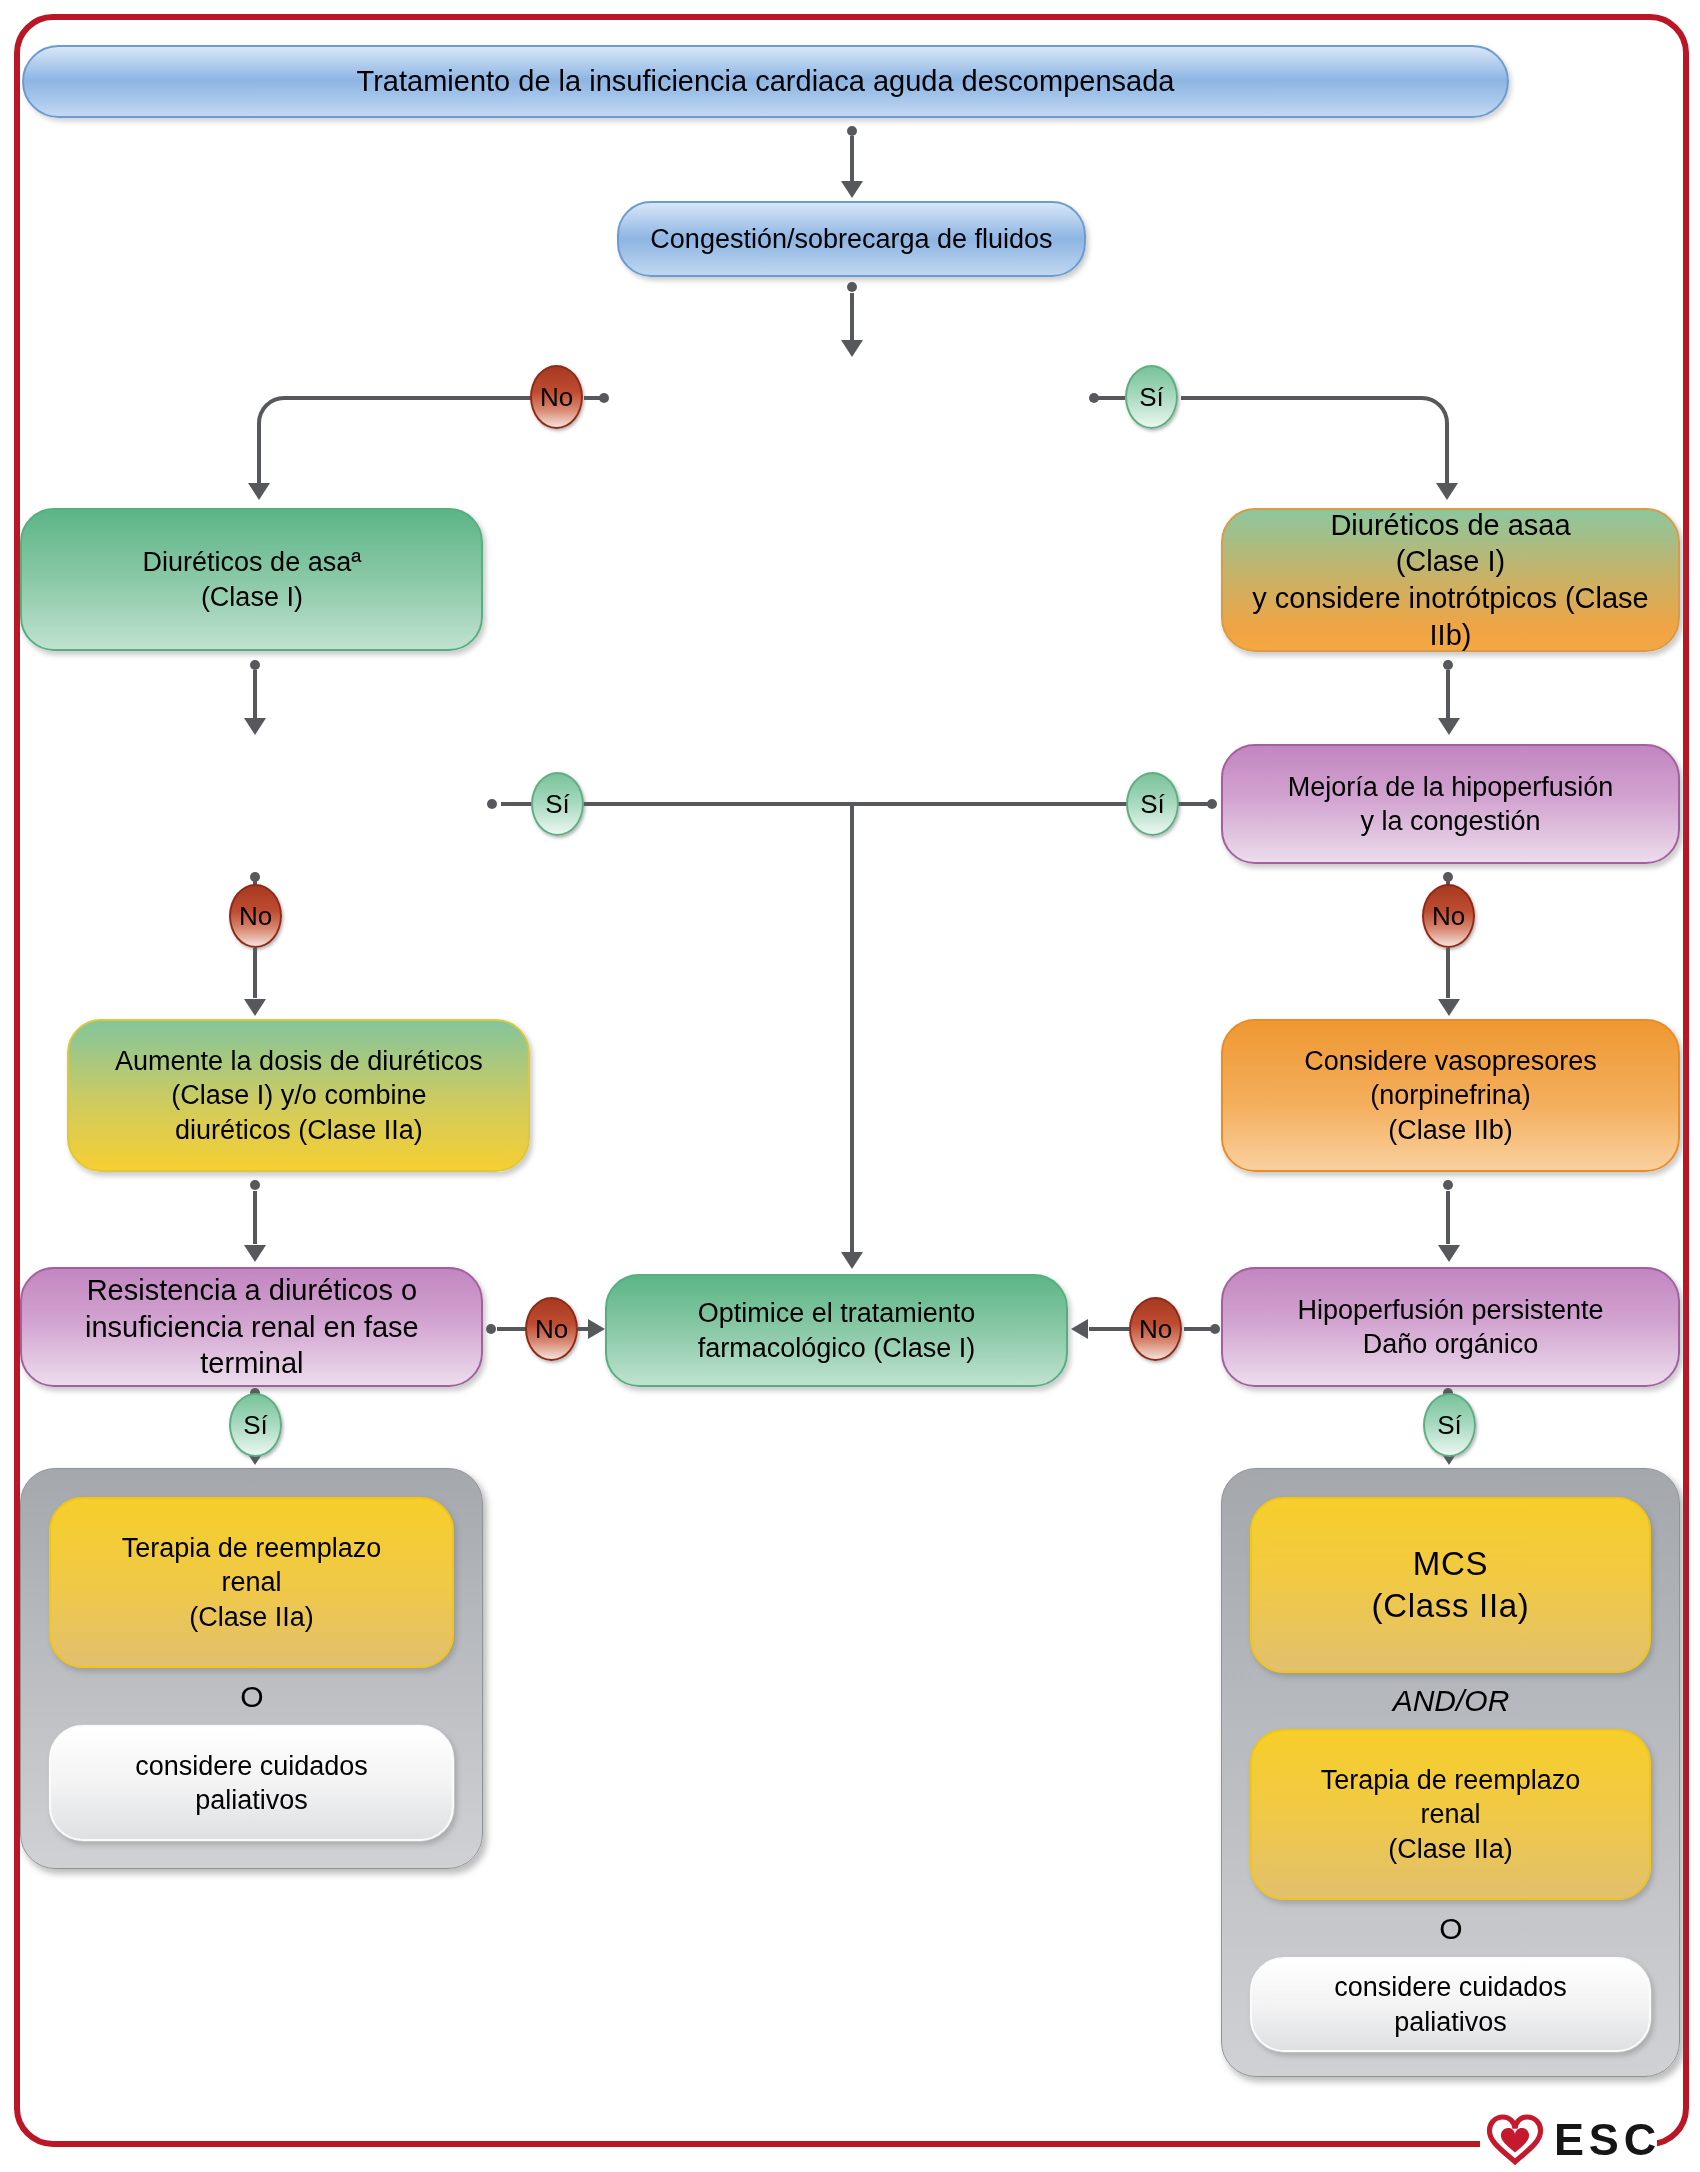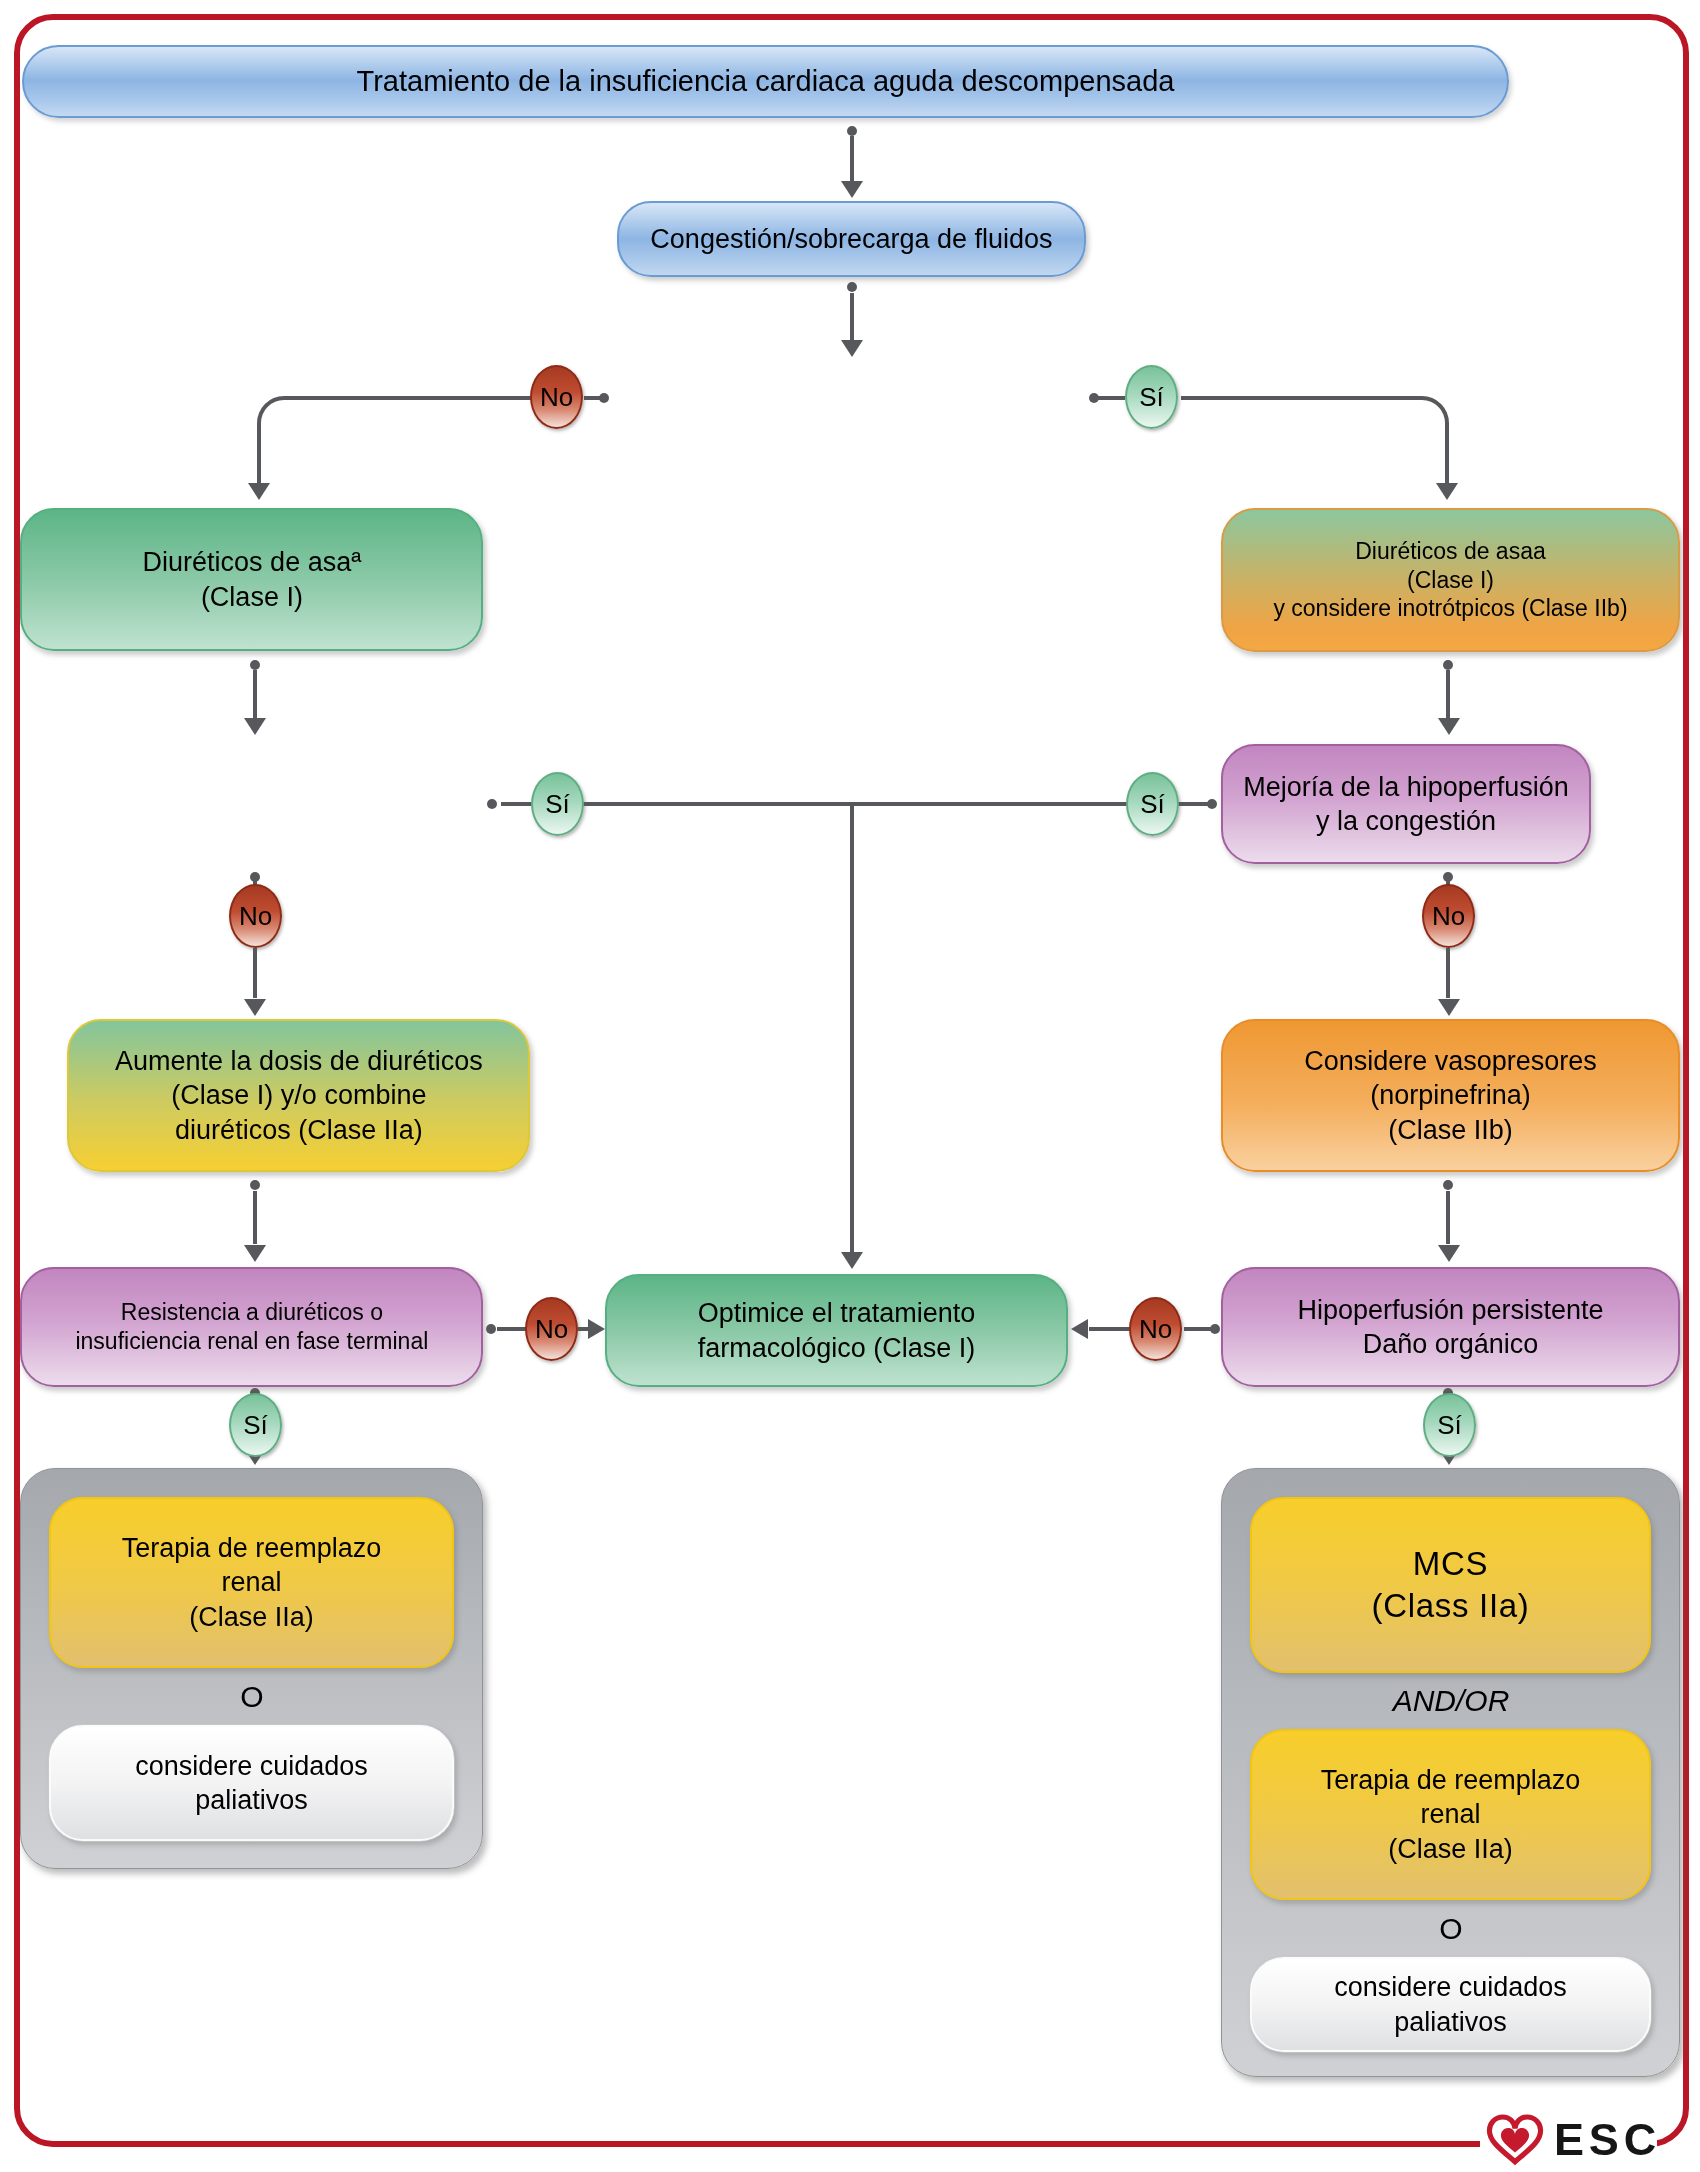--- a/index.html
+++ b/index.html
@@ -41,21 +41,21 @@
               box-shadow:0 0 0 0.7px #c9cacc, 2.7px 3.4px 4.8px rgba(110,110,110,0.35); }
   .graybox {
     position:absolute; border-radius:35px; z-index:2;
     background:linear-gradient(180deg,#a4a8ad 0%,#b6b9bd 40%,#d0d1d4 100%);
     border:0.7px solid #8f9297; box-shadow:3.4px 4.8px 6.1px rgba(90,90,90,0.4); box-sizing:border-box;
   }
   .conn-label {
     position:absolute; transform:translate(-50%,-50%); font-size:30px; color:#000; z-index:3; white-space:nowrap;
   }
   .italic { font-style:italic; }
-  .fs36 { font-size:23px; }
+  .fs36 { font-size:29px; }
   .mcs-text { font-size:33px; letter-spacing:0.7px; }
   
   .h-line { position:absolute; height:4.1px; background:#56585b; z-index:1; }
   .v-line { position:absolute; width:4.1px;  background:#56585b; z-index:1; }
   .dot { position:absolute; width:10.2px; height:10.2px; border-radius:50%; background:#56585b; z-index:1; }
   .corner-tl { position:absolute; width:30px; height:30px; border-left:4.1px solid #56585b; border-top:4.1px solid #56585b;
                border-top-left-radius:27px; box-sizing:border-box; z-index:1; }
   .corner-tr { position:absolute; width:30px; height:30px; border-right:4.1px solid #56585b; border-top:4.1px solid #56585b;
                border-top-right-radius:27px; box-sizing:border-box; z-index:1; }
   .arrow-down  { position:absolute; width:0; height:0; border-left:11px solid transparent; border-right:11px solid transparent; border-top:17.7px solid #56585b; z-index:1; }
@@ -117,21 +117,21 @@
 (Clase I)
 y considere inotrótpicos (Clase IIb)</div>
 
   <div class="dot" style="left:250px; top:660px;"></div>
   <div class="v-line" style="left:253px; top:670px; height:48px;"></div>
   <div class="arrow-down" style="left:244px; top:718px;"></div>
   <div class="dot" style="left:1443px; top:660px;"></div>
   <div class="v-line" style="left:1446px; top:670px; height:48px;"></div>
   <div class="arrow-down" style="left:1438px; top:718px;"></div>
 
-  <div class="node purple" style="left:1221px; top:744px; width:370px; height:120px;">Mejoría de la hipoperfusión
+  <div class="node purple" style="left:1221px; top:744px; width:459px; height:120px;">Mejoría de la hipoperfusión
 y la congestión</div>
 
   <div class="dot" style="left:487px; top:799px;"></div>
   <div class="dot" style="left:1207px; top:799px;"></div>
   <div class="h-line" style="left:501px; top:802px; width:712px;"></div>
   <div class="badge badge-si" style="left:531px; top:772px;">Sí</div>
   <div class="badge badge-si" style="left:1126px; top:772px;">Sí</div>
   <div class="v-line" style="left:850px; top:804px; height:448px;"></div>
   <div class="arrow-down" style="left:841px; top:1252px;"></div>
 

